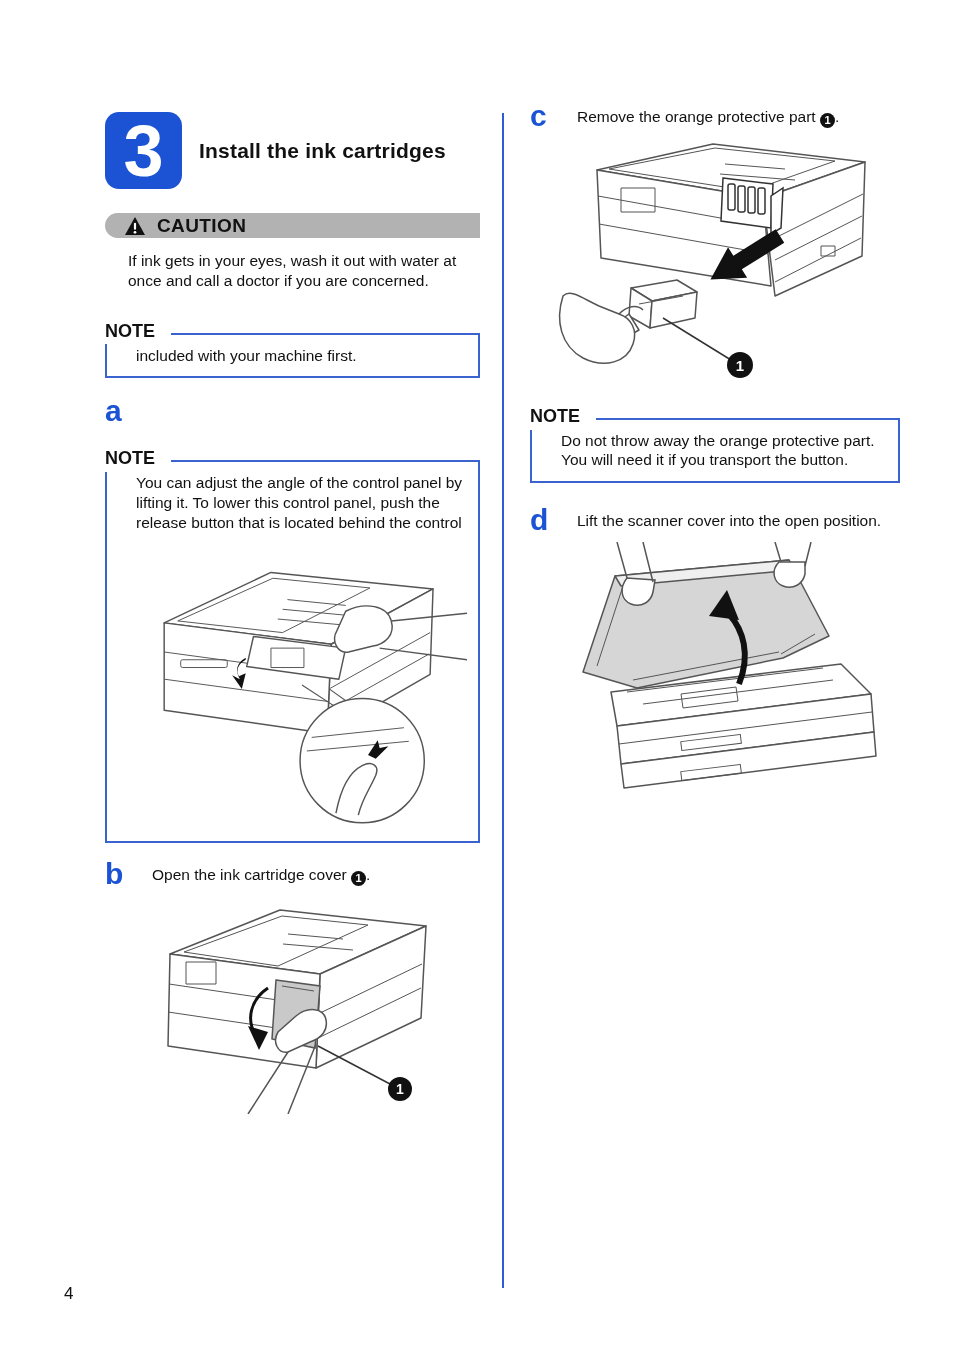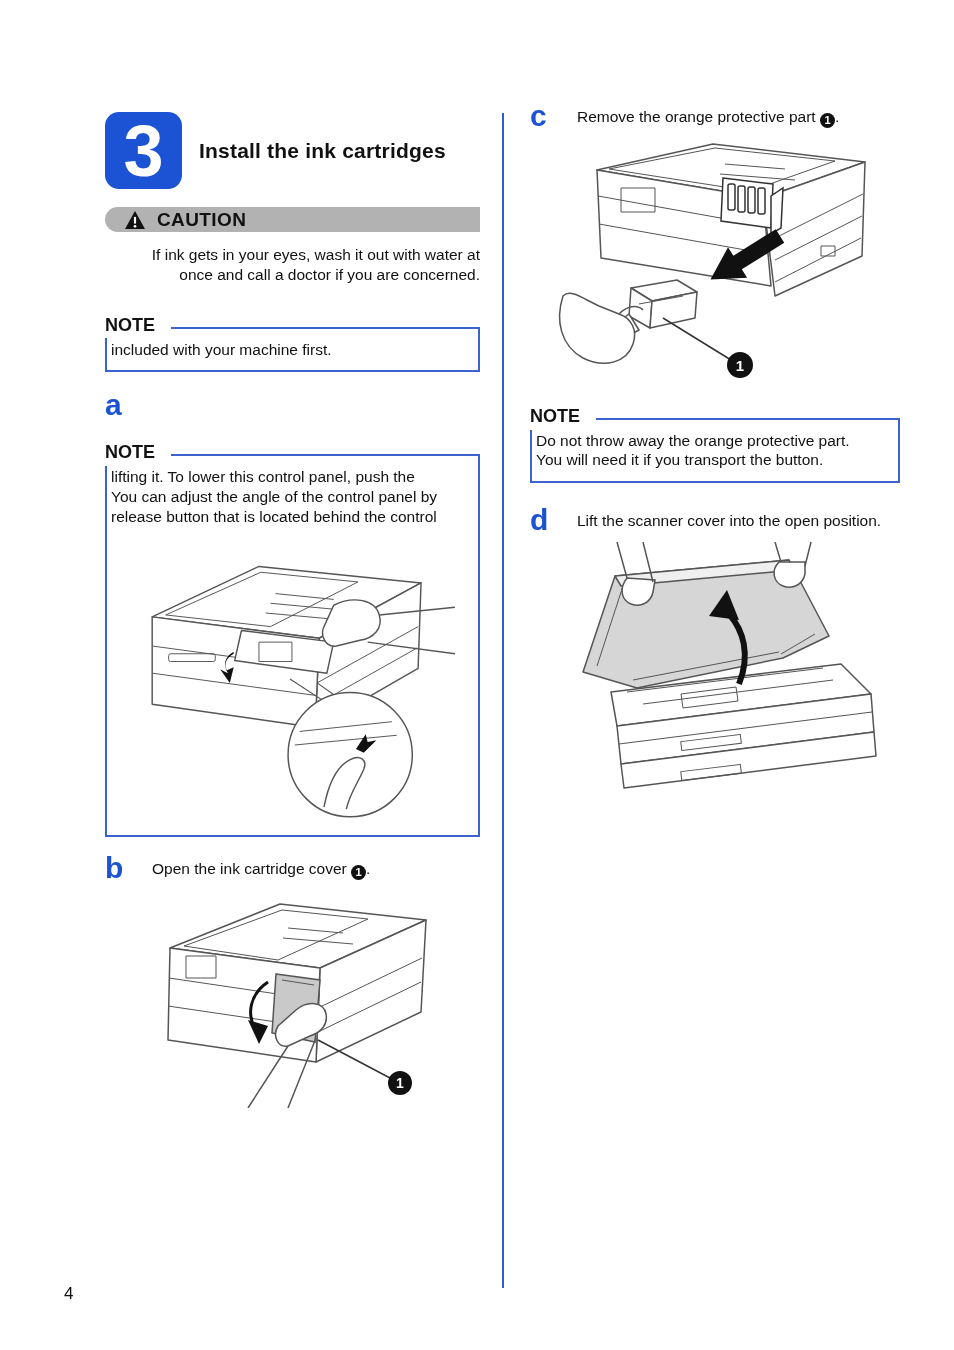--- a/index.html
+++ b/index.html
@@ -14,28 +14,28 @@
 
   .section-header { display:flex; align-items:center; gap:17px; }
   .section-badge {
     width:77px; height:77px; flex:0 0 auto; background:#1b53d4; border-radius:14px;
     color:#fff; display:flex; align-items:center; justify-content:center;
     font-size:72px; font-weight:bold; line-height:1;
   }
   .section-title { font-size:21px; font-weight:bold; letter-spacing:.2px; }
 
   .caution-bar {
-    margin-top:18px; height:25px; background:#b2b2b2; border-radius:13px 0 0 13px;
+    margin-top:24px; height:25px; background:#b2b2b2; border-radius:13px 0 0 13px;
     display:flex; align-items:center; gap:11px; padding-left:19px;
   }
   .caution-bar svg { width:22px; height:20px; display:block; }
   .caution-label { font-size:19px; font-weight:bold; letter-spacing:.4px; }
-  .caution-text { margin:13px 0 0 23px; font-size:15.5px; line-height:1.28;text-align:right; }
-
-  .note { position:relative; border:2px solid #3a63cf; margin-top:42px; padding:11px 10px 11px 4px; }
+  .caution-text { margin:13px 0 0 23px; font-size:15.5px; line-height:1.28; }
+
+  .note { position:relative; border:2px solid #3a63cf; margin-top:42px; padding:11px 10px 11px 29px; }
   .note-label {
     position:absolute; top:-13px; left:-2px; background:#fff;
     padding:0 16px 3px 0; font-size:18px; font-weight:bold; line-height:1.1;
   }
   .note-lines { font-size:15.5px; line-height:1.27; }
 
   .step { display:flex; }
   .step-letter {
     width:47px; flex:0 0 auto; color:#1b53d4; font-size:30px; font-weight:bold;
     line-height:22px; font-family:"Liberation Sans", sans-serif;
@@ -93,22 +93,22 @@
       </div>
     </div>
 
     <div class="step mt22">
       <span class="step-letter">a</span>
     </div>
 
     <div class="note mt38" style="margin-top:38px;">
       <span class="note-label">NOTE</span>
       <div class="note-lines">
+        <div>You can adjust the angle of the control panel by</div>
         <div>lifting it. To lower this control panel, push the</div>
-        <div>You can adjust the angle of the control panel by</div>
         <div>release button that is located behind the control</div>
       </div>
 
       <svg class="figure mt8" width="330" height="290" viewBox="0 0 340 292">
         <g stroke="#555" fill="#fff" stroke-width="1.5" stroke-linejoin="round">
           <path d="M28,82 L138,30 L305,47 L200,104 Z"></path>
           <path d="M42,80 L140,36 L240,46 L150,92 Z" fill="none" stroke-width="1"></path>
           <path d="M155,58 l60,6 M150,68 l75,7 M145,78 l88,8" fill="none" stroke-width="1"></path>
           <path d="M200,104 L305,47 L302,135 L196,196 Z"></path>
           <path d="M302,92 l-104,58 M301,114 l-103,58" fill="none" stroke-width="1"></path>

